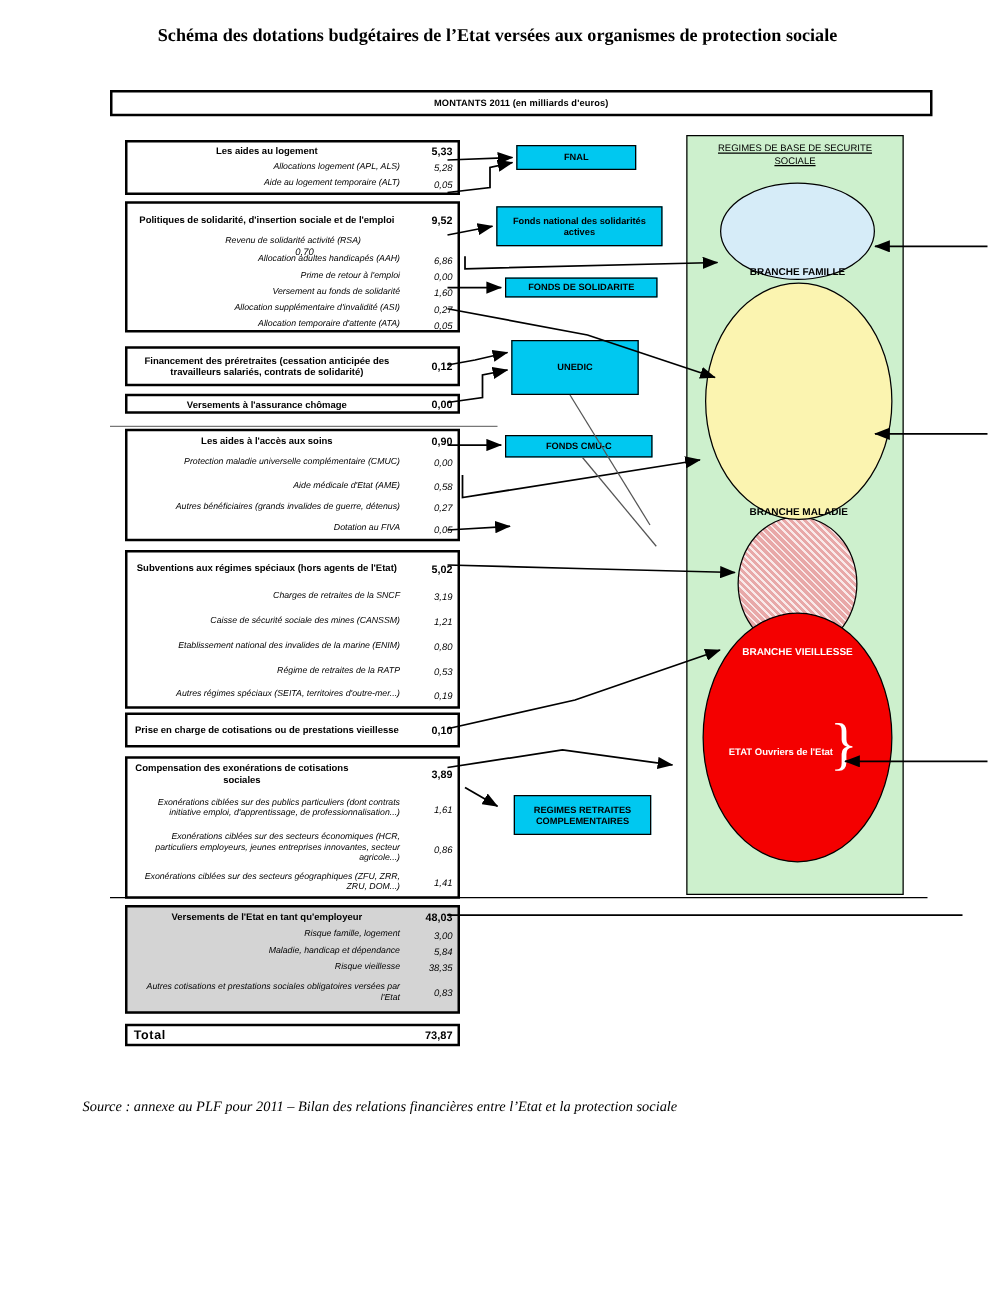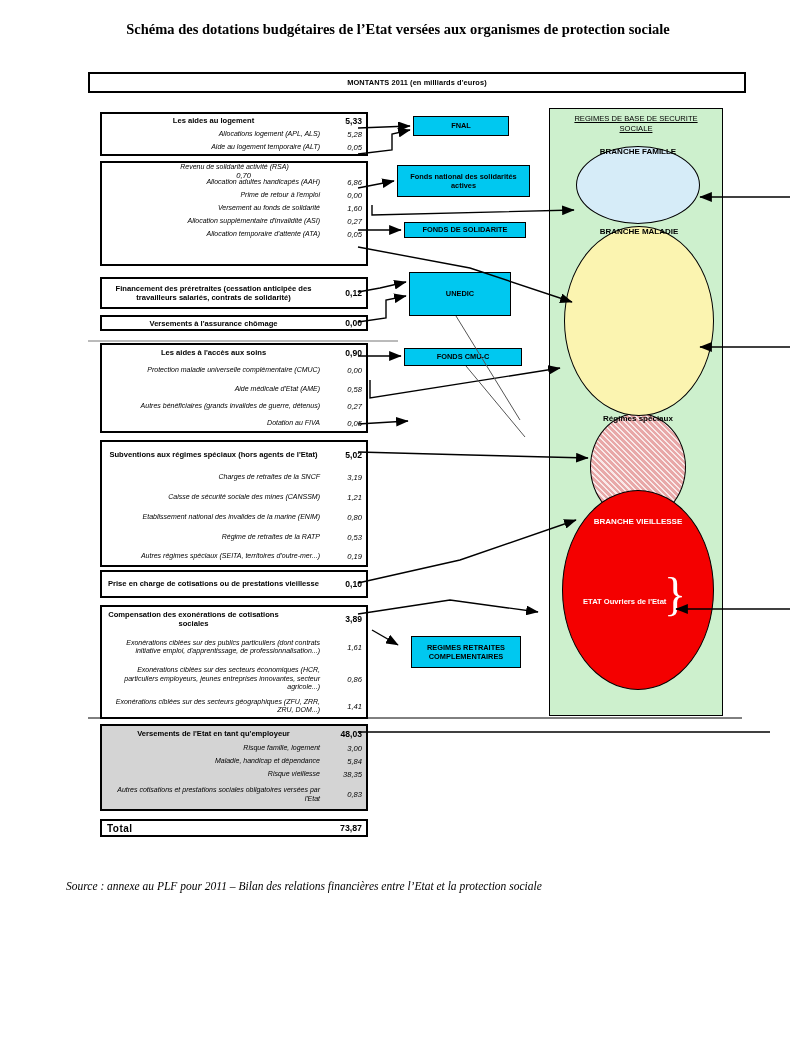--- a/index.html
+++ b/index.html
@@ -65,21 +65,21 @@
     background:#cdf0cd;border:1.2px solid #000;box-sizing:border-box;
   }
   .green-title{
     position:absolute;left:556px;top:114px;width:160px;
     text-align:center;font-size:7.6px;font-weight:normal;line-height:1.3;
   }
   .green-title span{text-decoration:underline;}
 
   .ell{
     position:absolute;border-radius:50%;border:1px solid #000;
-    display:flex;align-items:flex-start;justify-content:center;text-align:center;
+    display:flex;align-items:flex-end;justify-content:center;text-align:center;
     font-size:8px;font-weight:bold;line-height:1.3;box-sizing:border-box;
   }
   #ell-famille{left:576px;top:146px;width:124px;height:78px;background:#d6ecf8;}
   #ell-maladie{left:564px;top:226px;width:150px;height:190px;background:#fbf4b0;}
   #ell-speciaux{
     left:590px;top:413px;width:96px;height:108px;
     background:#e8a8a8;
     background-image:repeating-linear-gradient(45deg,rgba(255,255,255,.75) 0 1.5px,rgba(255,255,255,0) 1.5px 4px);
   }
   #ell-vieillesse{left:562px;top:490px;width:152px;height:200px;background:#f40000;color:#fff;}
@@ -122,20 +122,24 @@
       <div class="lbl">Allocations logement (APL, ALS)</div>
       <div class="val">5,28</div>
     </div>
     <div class="row det" style="height:13px;">
       <div class="lbl">Aide au logement temporaire (ALT)</div>
       <div class="val">0,05</div>
     </div>
   </div>
 
   <div class="blk" id="b1" style="top:161px;height:105px;">
+    <div class="row head" style="height:26px;">
+      <div class="lbl">Politiques de solidarité, d'insertion sociale et de l'emploi</div>
+      <div class="val">9,52</div>
+    </div>
     <div class="row det" style="height:13px;flex-direction:column;">
       <div class="lbl">Revenu de solidarité activité (RSA)</div>
       <div class="val">0,70</div>
     </div>
     <div class="row det" style="height:13px;">
       <div class="lbl">Allocation adultes handicapés (AAH)</div>
       <div class="val">6,86</div>
     </div>
     <div class="row det" style="height:13px;">
       <div class="lbl">Prime de retour à l'emploi</div>

